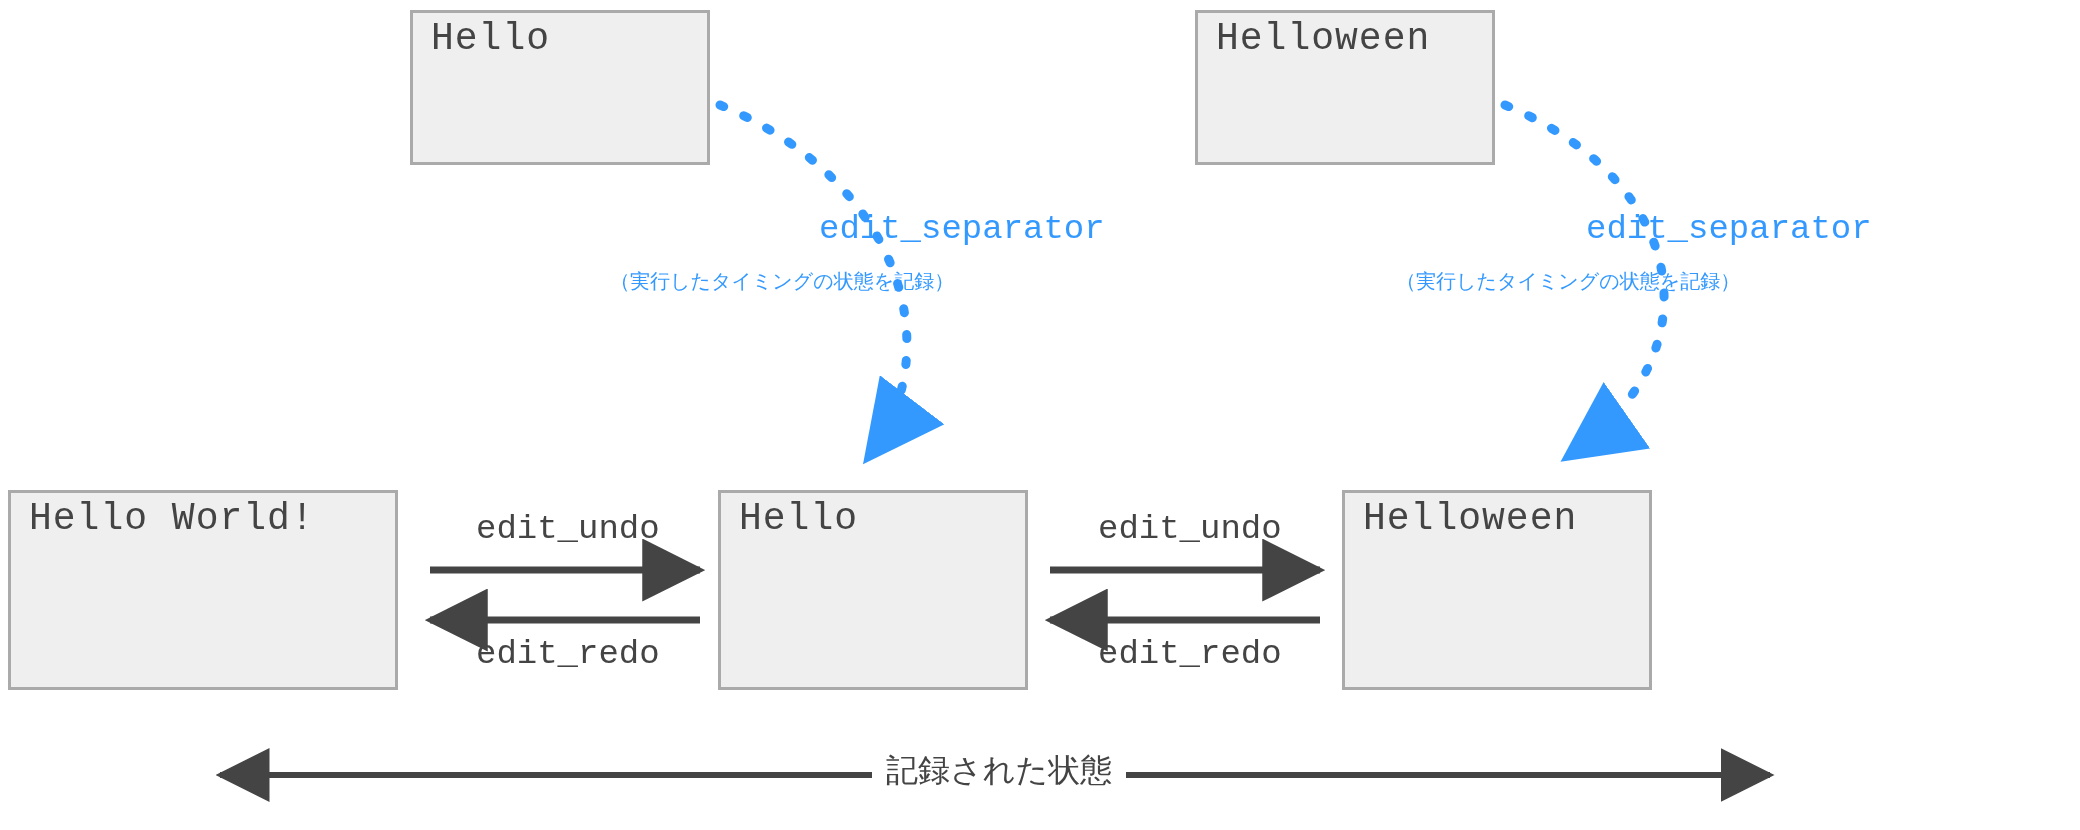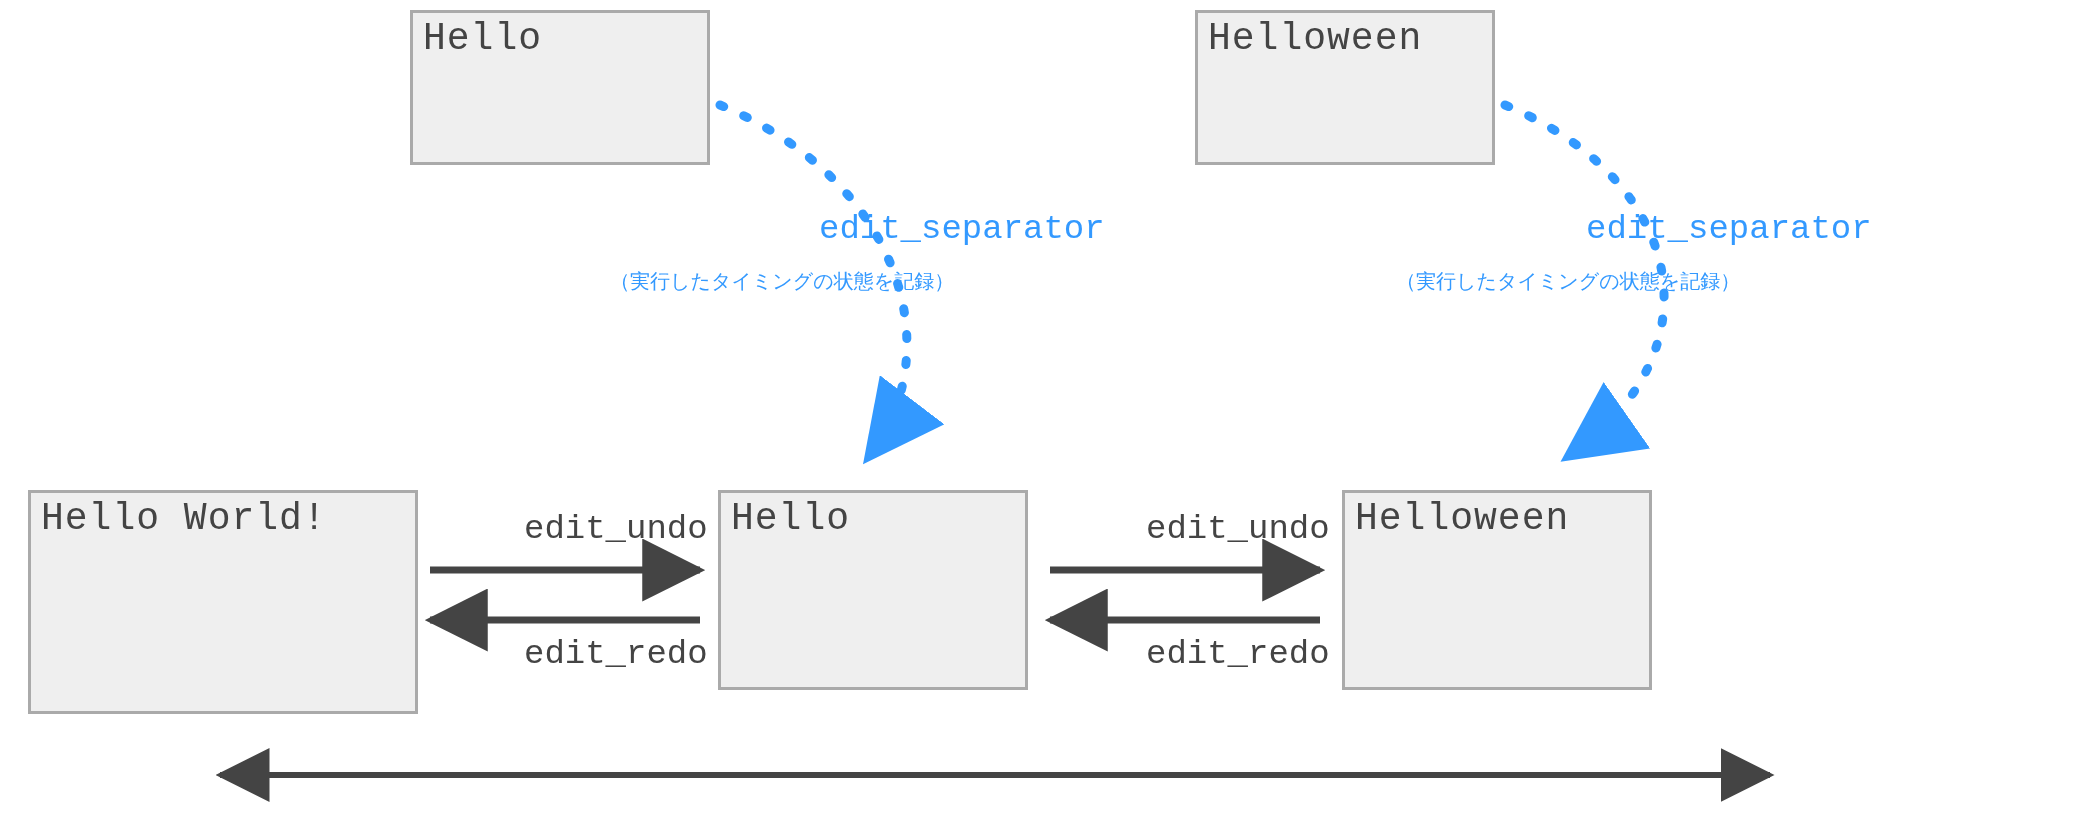--- a/index.html
+++ b/index.html
@@ -13,33 +13,32 @@
   .canvas {
     position: relative;
     width: 2080px;
     height: 830px;
   }
   .state-box {
     position: absolute;
     box-sizing: border-box;
     background: #efefef;
     border: 3px solid #aaaaaa;
-    padding: 4px 10px;
+    padding: 4px 18px;
     font-family: "Menlo", "Consolas", "Courier New", monospace;
     font-size: 38px;
     color: #444444;
     letter-spacing: 1px;
   }
   .label {
     position: absolute;
     font-family: "Menlo", "Consolas", "Courier New", monospace;
     font-size: 34px;
     color: #444444;
     white-space: nowrap;
-    margin-left: 48px;
   }
   .blue-label {
     position: absolute;
     font-family: "Menlo", "Consolas", "Courier New", monospace;
     font-size: 34px;
     color: #3399ff;
     white-space: nowrap;
     margin-left: 44px;
   }
   .blue-note {
@@ -94,21 +93,21 @@
   </svg>
 
   <div class="state-box" style="left:410px; top:10px; width:300px; height:155px;">
     <span>Hello</span>
   </div>
 
   <div class="state-box" style="left:1195px; top:10px; width:300px; height:155px;">
     <span>Helloween</span>
   </div>
 
-  <div class="state-box" style="left:28px; top:490px; width:390px; height:224px;">
+  <div class="state-box" style="left:8px; top:490px; width:390px; height:200px;">
     <span>Hello World!</span>
   </div>
 
   <div class="state-box" style="left:718px; top:490px; width:310px; height:200px;">
     <span>Hello</span>
   </div>
 
   <div class="state-box" style="left:1342px; top:490px; width:310px; height:200px;">
     <span>Helloween</span>
   </div>
@@ -119,14 +118,15 @@
 
   <div class="label" style="left:1098px; top:510px;">edit_undo</div>
   <div class="label" style="left:1098px; top:635px;">edit_redo</div>
 
   <div class="blue-label" style="left:775px; top:210px;">edit_separator</div>
   <div class="blue-note" style="left:610px; top:268px;">（実行したタイミングの状態を記録）</div>
 
   <div class="blue-label" style="left:1542px; top:210px;">edit_separator</div>
   <div class="blue-note" style="left:1396px; top:268px;">（実行したタイミングの状態を記録）</div>
 
+  <div class="jp-grey" style="left:872px; top:749px; background:#ffffff; padding:0 14px;">記録された状態</div>
 
 </div>
 
 </body></html>

